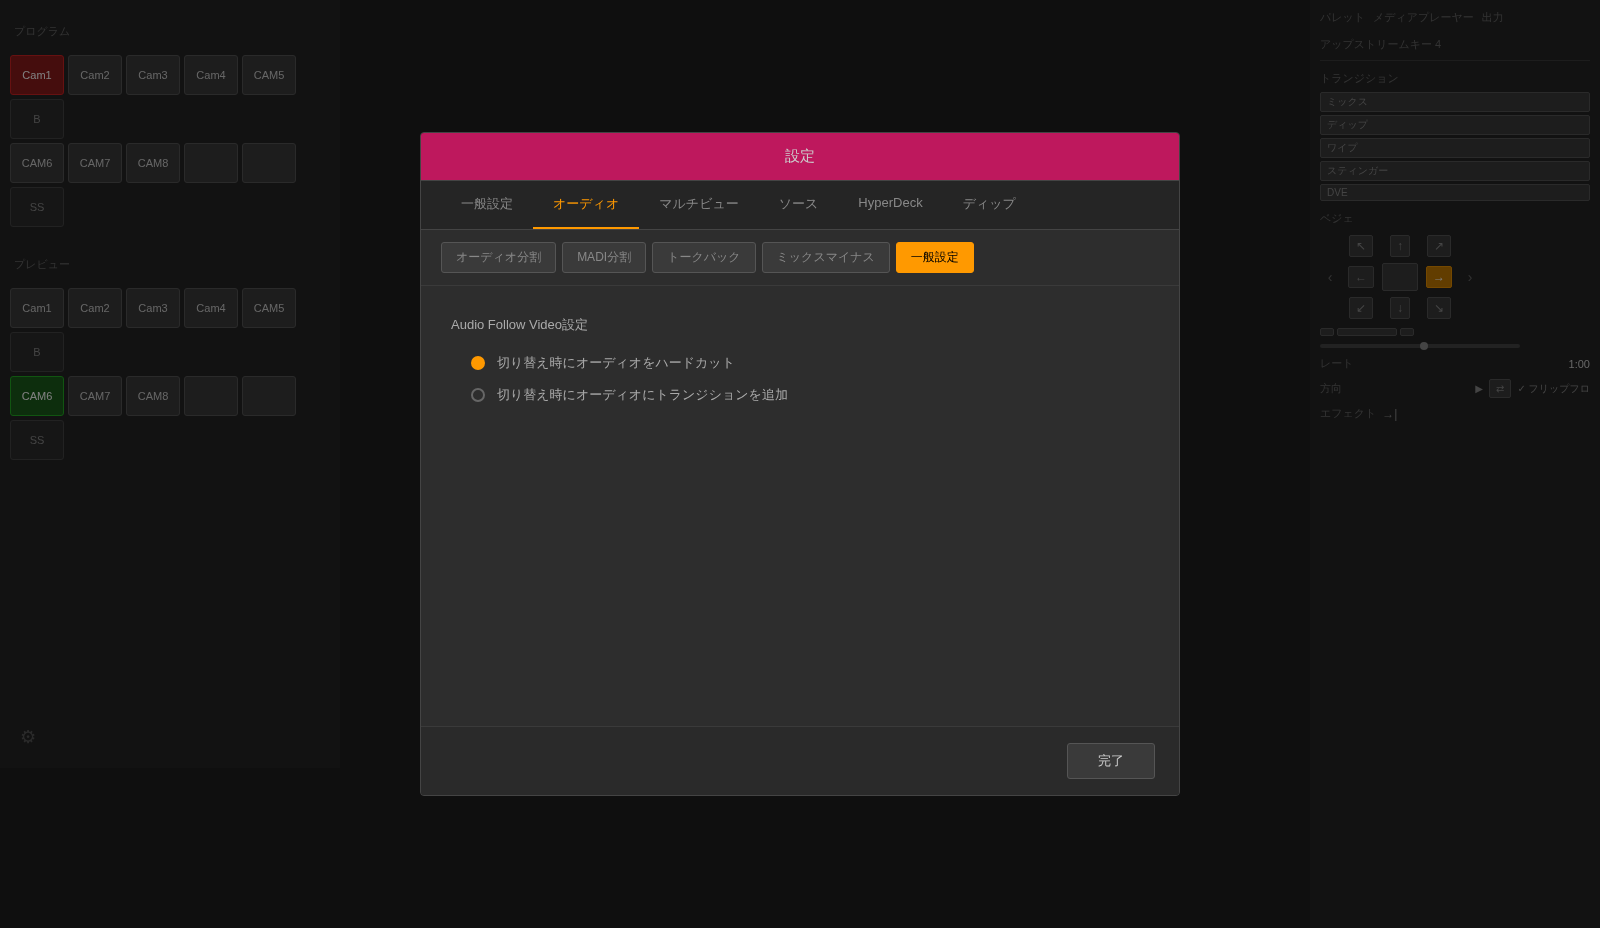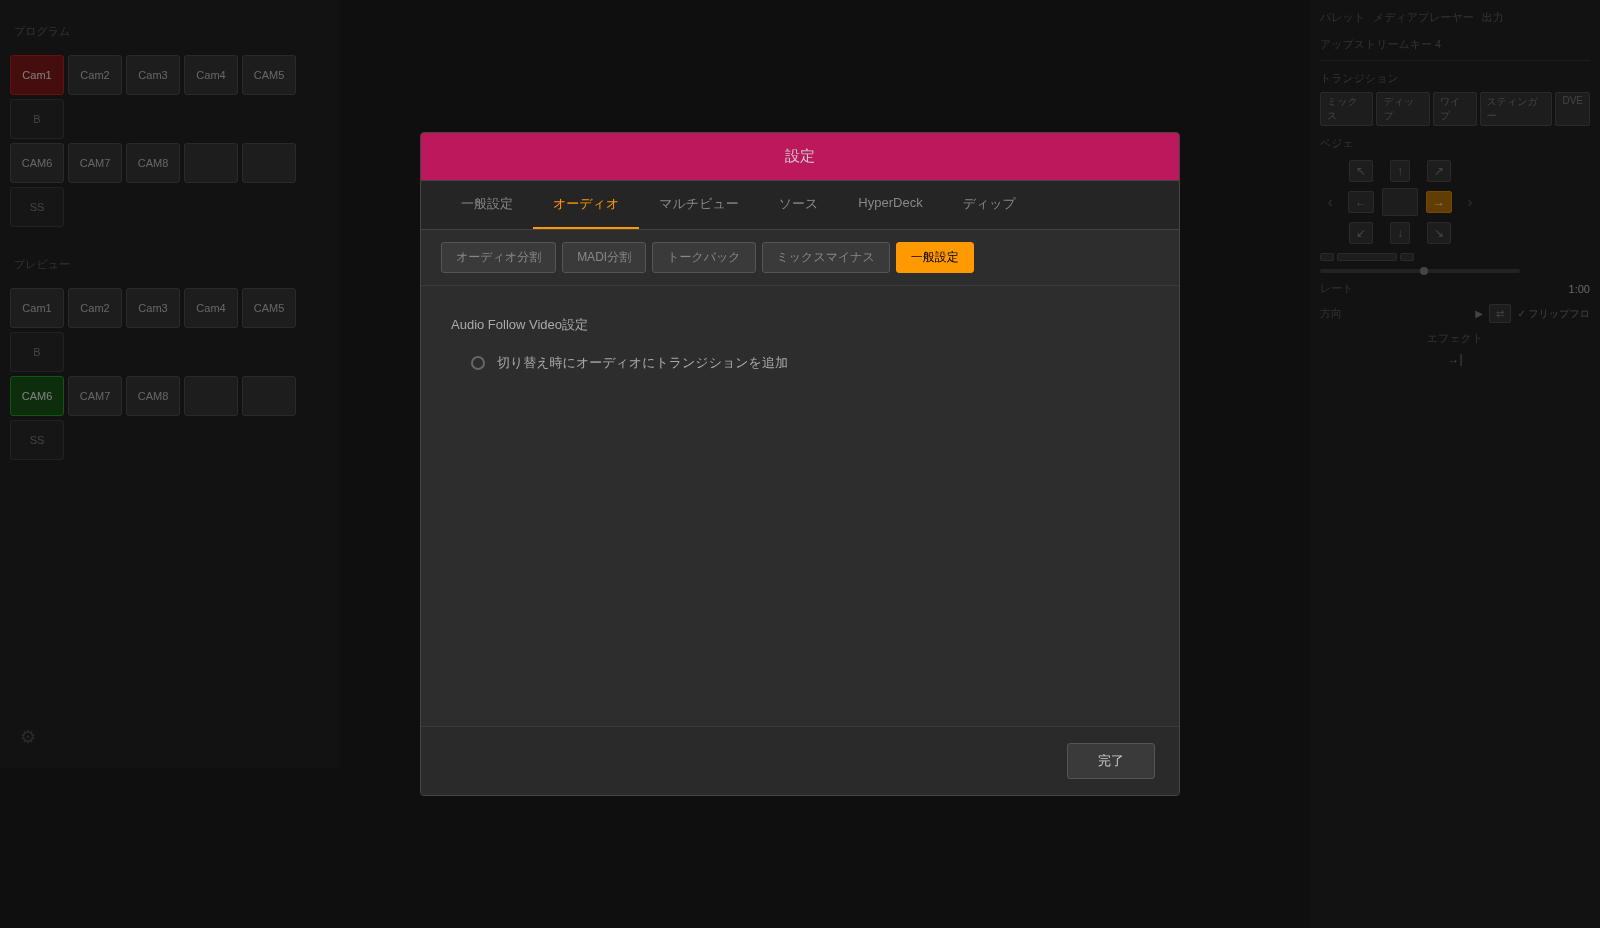--- a/index.html
+++ b/index.html
@@ -168,21 +168,20 @@
     }
 
     .rate-label { color: #666; font-size: 11px; }
     .rate-value { color: #ccc; font-size: 11px; }
 
     .effect-row {
       display: flex;
       align-items: center;
       gap: 6px;
       margin: 6px 0;
-      flex-direction: column;
     }
 
     
     .modal-overlay {
       position: absolute;
       inset: 0;
       background: rgba(0,0,0,0.5);
       display: flex;
       align-items: center;
       justify-content: center;
@@ -318,20 +317,21 @@
       bottom: 20px;
       left: 20px;
       color: #555;
       font-size: 18px;
       cursor: pointer;
     }
     .trans-tabs {
       display: flex;
       gap: 3px;
       margin-bottom: 8px;
+      flex-direction: column;
     }
     .trans-tab {
       background: #3a3a3a;
       border: 1px solid #555;
       color: #888;
       font-size: 10px;
       padding: 2px 6px;
       border-radius: 2px;
       cursor: pointer;
     }
@@ -527,20 +527,24 @@
       <div class="modal-subtab active">
         <span>一般設定</span>
       </div>
     </div>
 
     <div class="modal-body">
       <div class="modal-section-title">Audio Follow Video設定</div>
 
       <div class="radio-group">
         <div class="radio-item">
+          <div class="radio-circle selected"></div>
+          <span class="radio-label">切り替え時にオーディオをハードカット</span>
+        </div>
+        <div class="radio-item">
           <div class="radio-circle"></div>
           <span class="radio-label">切り替え時にオーディオにトランジションを追加</span>
         </div>
       </div>
     </div>
 
     <div class="modal-footer">
       <button class="done-btn">完了</button>
     </div>
   </div>

